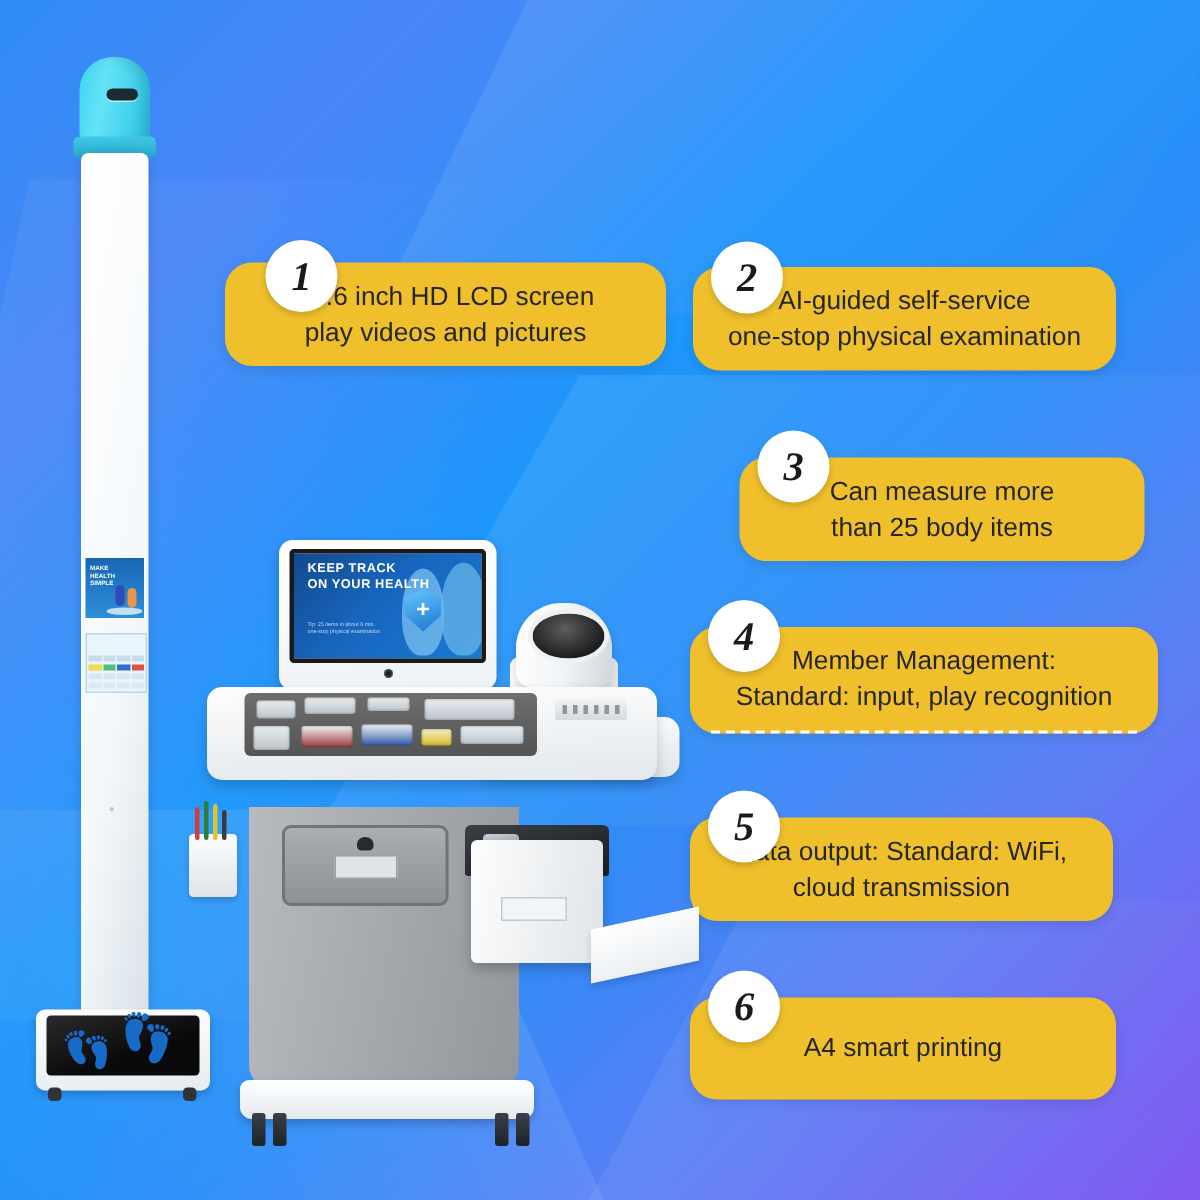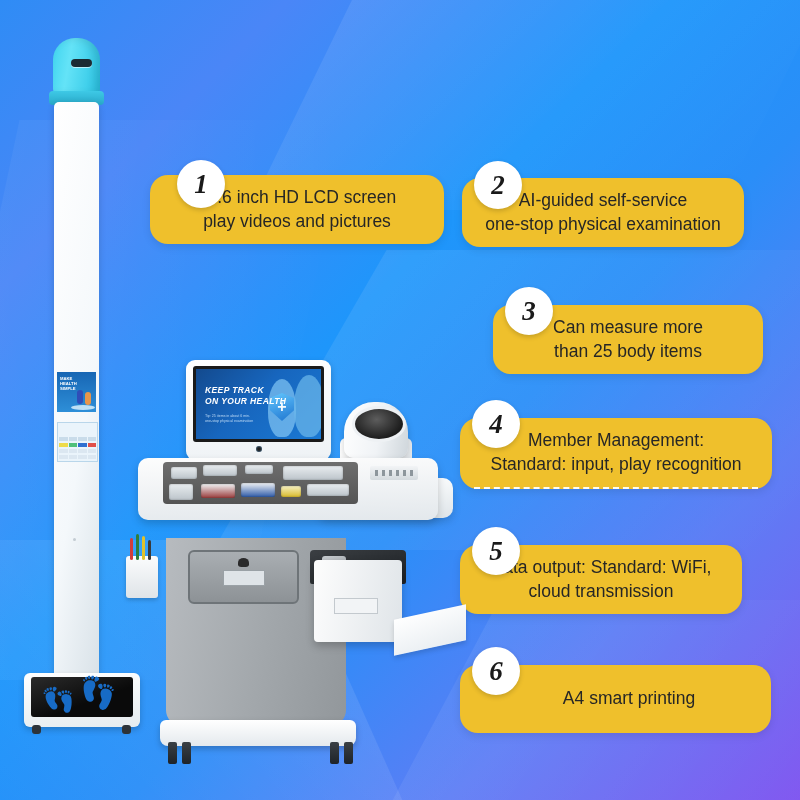--- a/index.html
+++ b/index.html
@@ -60,21 +60,21 @@
   #f1{left:150px;top:175px;}            #f1 .fbox{width:294px;}
   #f1 .badge{left:27px;top:-15px;}
   #f2{left:462px;top:178px;}            #f2 .fbox{width:282px;}
   #f2 .badge{left:12px;top:-17px;}
   #f3{left:462px;top:305px;margin-left:31px;}            #f3 .fbox{width:270px;}
   #f3 .badge{left:12px;top:-18px;}
   #f4{left:460px;top:418px;}            #f4 .fbox{width:312px;}
   #f4 .badge{left:12px;top:-18px;}
   #f5{left:460px;top:545px;}            #f5 .fbox{width:282px;}
   #f5 .badge{left:12px;top:-18px;}
-  #f6{left:460px;top:665px;}            #f6 .fbox{width:284px;padding-left:27px;}
+  #f6{left:460px;top:665px;}            #f6 .fbox{width:284px;}
   #f6 .badge{left:12px;top:-18px;}
   #f6 .ftext{padding:22px 16px;}
 
   
   #column{position:absolute;left:44px;top:38px;width:64px;height:640px;}
   .col-sensor{position:absolute;left:9px;top:0;width:47px;height:57px;
       background:linear-gradient(100deg,#3fd4ef 0%,#64e3f7 35%,#29c3e4 100%);
       border-radius:22px 22px 6px 6px;box-shadow:inset -5px 0 8px rgba(0,0,0,.12);}
   .col-lens{position:absolute;left:18px;top:21px;width:21px;height:8px;background:#1b2b33;
       border-radius:5px;box-shadow:0 1px 0 rgba(255,255,255,.6);}
@@ -120,22 +120,22 @@
 
   
   #kiosk{position:absolute;left:118px;top:360px;width:340px;height:420px;}
   .k-monitor{position:absolute;left:68px;top:0;width:145px;height:100px;
       background:linear-gradient(175deg,#ffffff,#eef2f5);border-radius:9px;
       box-shadow:0 3px 7px rgba(0,0,0,.22);}
   .k-screen{position:absolute;left:10px;top:9px;width:125px;height:70px;
       background:linear-gradient(135deg,#134a8e 0%,#1766be 45%,#1a79d4 100%);
       border-radius:3px;overflow:hidden;border:3px solid #1a1a1a;box-sizing:content-box;
       left:7px;top:6px;}
-  .k-screen-t1{position:absolute;left:9px;top:16px;color:#fff;font-size:8.5px;
-      font-weight:bold;letter-spacing:.4px;line-height:11px;font-style:italic;}
+  .k-screen-t1{position:absolute;left:9px;top:4px;color:#fff;font-size:8.5px;
+      font-weight:bold;letter-spacing:.4px;line-height:11px;}
   .k-screen-t2{position:absolute;left:9px;top:45px;color:#bcd9f5;font-size:3.6px;
       line-height:5px;width:64px;}
   .shield{position:absolute;left:74px;top:24px;width:24px;height:28px;
       background:linear-gradient(160deg,#63c8ff,#1b72cf);
       clip-path:polygon(50% 0,100% 18%,100% 62%,50% 100%,0 62%,0 18%);
       opacity:.95;}
   .shield:after{content:"+";position:absolute;left:0;right:0;top:3px;text-align:center;
       color:#fff;font-size:16px;font-weight:bold;line-height:22px;}
   .person{position:absolute;border-radius:50% 50% 42% 42%;opacity:.72;}
   .k-cam{position:absolute;left:70px;top:86px;width:6px;height:6px;border-radius:50%;

